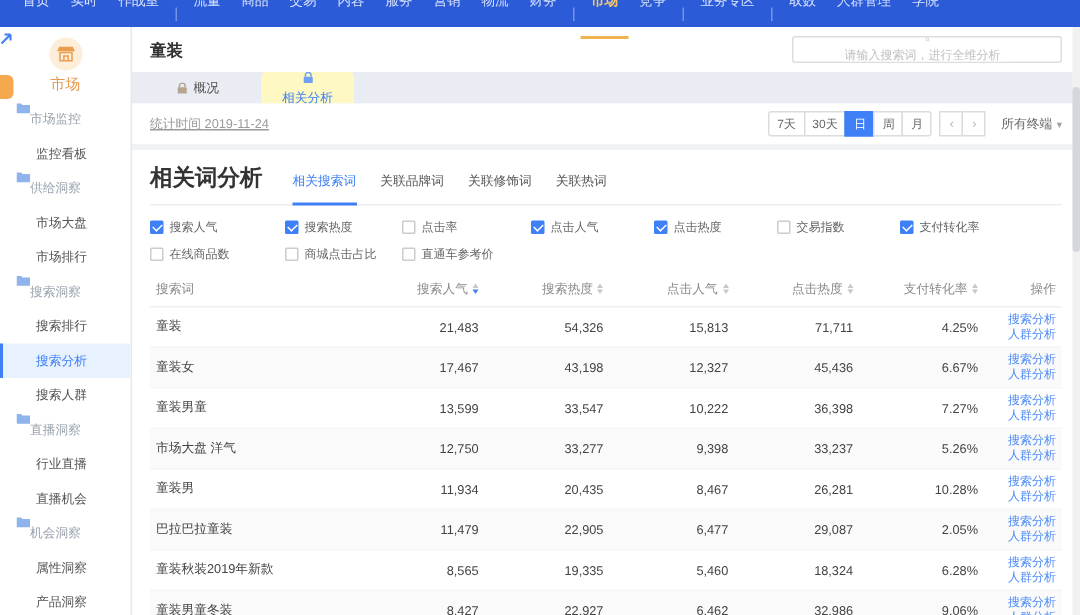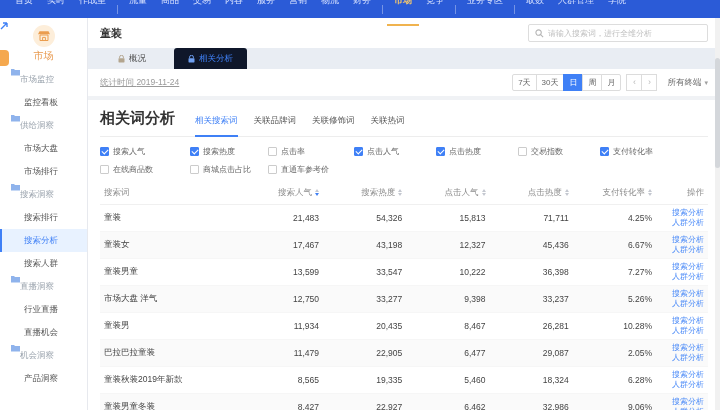--- a/index.html
+++ b/index.html
@@ -23,27 +23,27 @@
   .side-item { height:23px; line-height:23px; font-size:8.5px; color:#555; padding-left:24px; cursor:pointer; white-space:nowrap; }
   .side-item.section { color:#9aa3ad; padding-left:11px; display:flex; align-items:flex-start; gap:0; cursor:default; }
   .side-item.active { background:#e8f2ff; color:#3f80f6; border-left:2px solid #3f80f6; padding-left:22px; }
   .float-icon { position:absolute; left:0; top:4px; width:9px; height:9px; }
   .float-tag { position:absolute; left:0; top:32px; width:9px; height:16px; background:#f5a84e; border-radius:0 4px 4px 0; }
 
   
   .main { flex:1; display:flex; flex-direction:column; overflow:hidden; min-width:0; }
   .main-header { background:#fff; height:30px; display:flex; align-items:center; justify-content:space-between; padding:0 12px; flex:none; }
   .keyword-title { font-size:11px; font-weight:bold; color:#333; }
-  .search-box { width:180px; height:18px; border:1px solid #ddd; border-radius:2px; display:flex; align-items:center; padding:0 6px; gap:4px; background:#fff; }
+  .search-box { width:180px; height:18px; border:1px solid #ddd; border-radius:2px; display:flex; align-items:center; padding:0 6px; gap:4px; background:#fff;flex-direction:column; }
   .search-box input { border:none; outline:none; flex:1; font-size:8px; color:#333; font-family:"Liberation Sans",sans-serif; min-width:0; }
   .search-box input::placeholder { color:#bfbfbf; }
 
   .page-tabs { height:21px; background:#e9edf3; display:flex; align-items:stretch; padding-left:16px; flex:none; }
   .page-tab { display:flex; align-items:center; gap:4px; padding:0 14px; margin-right:14px; font-size:8.5px; color:#555; cursor:pointer; }
-  .page-tab.active { background:#0f172a; color:#3f80f6; border-radius:3px 3px 0 0; }
+  .page-tab.active { background:#fef9c3; color:#3f80f6; border-radius:3px 3px 0 0;flex-direction:column; }
   .page-tab svg { flex:none; }
 
   .toolbar { background:#fff; height:27px; display:flex; align-items:center; justify-content:space-between; padding:0 12px; flex:none; }
   .stat-time { font-size:8.5px; color:#9a9a9a;text-decoration:underline; }
   .toolbar-right { display:flex; align-items:center; }
   .range-group, .pager-group { display:flex; }
   .range-btn { min-width:19px; padding:0 5px; height:17px; line-height:15px; border:1px solid #dcdcdc; background:#fff; color:#666; font-size:8px; text-align:center; margin-left:-1px; cursor:pointer; }
   .range-btn:first-child { border-radius:2px 0 0 2px; margin-left:0; }
   .range-btn:last-child { border-radius:0 2px 2px 0; }
   .range-btn.active { background:#3f80f6; border-color:#3f80f6; color:#fff; }
@@ -160,20 +160,21 @@
             <span>直播洞察</span>
           </div>
           <div class="side-item"><span>行业直播</span></div>
           <div class="side-item"><span>直播机会</span></div>
           <div class="side-item section">
             <svg width="9" height="8" viewBox="0 0 9 8">
               <path d="M0 1h3l1 1h5v5.5H0z" fill="#8fb3ec"></path>
             </svg>
             <span>机会洞察</span>
           </div>
+          <div class="side-item"><span>属性洞察</span></div>
           <div class="side-item"><span>产品洞察</span></div>
         </nav>
     </aside>
 
     <main class="main">
 
       <div class="main-header">
         <div class="keyword-title">童装</div>
         <div class="search-box">
           <svg width="9" height="9" viewBox="0 0 10 10">

